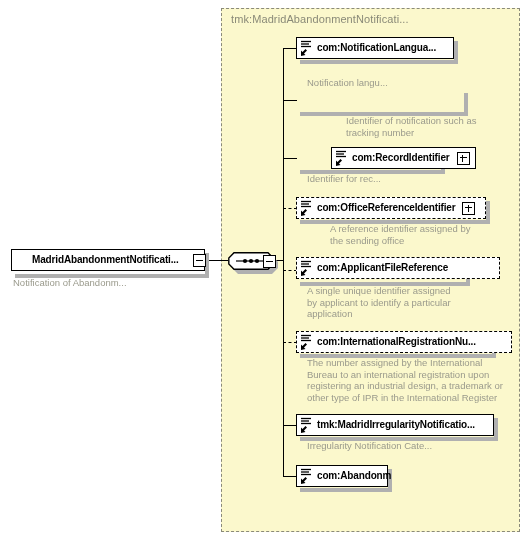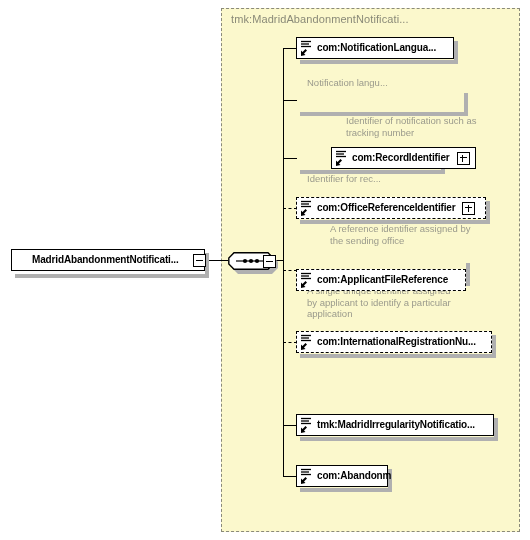--- a/index.html
+++ b/index.html
@@ -133,20 +133,21 @@
   <div class="ct-container"></div>
   <div class="ct-title">tmk:MadridAbandonmentNotificati...</div>
 
   <div class="shadow" id="root-shadow"></div>
   <div class="shadow" id="root-shadow2"></div>
   <div class="node" id="root-node">
     <span class="lbl">MadridAbandonmentNotificati...</span>
   </div>
 
   <div class="minusbox" style="left:193px;top:254px;"></div>
+  <div class="anno" style="left:13px;top:277px;width:190px;">Notification of Abandonm...</div>
 
   <div class="hline" style="left:204px;top:260px;width:24px;"></div>
 
   <svg class="seq-shadow" viewBox="0 0 46 18">
     <polygon points="6,0 40,0 46,6 46,12 40,18 6,18 0,12 0,6" fill="#b0b0b0"></polygon>
   </svg>
   <svg class="seq" viewBox="0 0 46 18">
     <polygon points="6,0.8 40,0.8 45.2,6 45.2,12 40,17.2 6,17.2 0.8,12 0.8,6" fill="#ffffff" stroke="#000" stroke-width="1.4"></polygon>
     <line x1="8" y1="9" x2="38" y2="9" stroke="#000" stroke-width="1.2"></line>
     <circle cx="17" cy="9" r="2.1" fill="#000"></circle>
@@ -207,58 +208,63 @@
     </svg>
     <span class="lbl">com:OfficeReferenceIdentifier</span>
     <span class="plusbox"></span>
   </div>
   <div class="anno" style="left:307px;top:223px;width:185px;margin-left:23px;">A reference identifier assigned by
 the sending office</div>
 
   <div class="hline dash" style="left:283px;top:270px;width:14px;"></div>
   <div class="shadow" style="left:300px;top:282px;width:170px;height:4px;"></div>
   <div class="shadow" style="left:466px;top:263px;width:4px;height:23px;"></div>
-  <div class="node optional" style="left:296px;top:269px;width:170px;">
+  <div class="node optional" style="left:296px;top:257px;width:204px;">
     <svg class="el-icon" viewBox="0 0 13 17">
       <line x1="1" y1="1.5" x2="11" y2="1.5" stroke="#000" stroke-width="1.3"></line>
       <line x1="1" y1="4" x2="9" y2="4" stroke="#000" stroke-width="1.3"></line>
       <line x1="1" y1="6.5" x2="11" y2="6.5" stroke="#000" stroke-width="1.3"></line>
       <path d="M1,16 L1,10.5 L2.5,12 L5.5,9 L7,10.5 L4,13.5 L5.5,15 Z" fill="#000"></path>
     </svg>
     <span class="lbl">com:ApplicantFileReference</span>
   </div>
   <div class="anno" style="left:307px;top:285px;width:185px;">A single unique identifier assigned
 by applicant to identify a particular
 application</div>
 
   <div class="hline dash" style="left:283px;top:342px;width:14px;"></div>
   <div class="shadow" style="left:300px;top:354px;width:196px;height:4px;"></div>
   <div class="shadow" style="left:492px;top:335px;width:4px;height:23px;"></div>
-  <div class="node optional" style="left:296px;top:331px;width:196px;">
+  <div class="node optional" style="left:296px;top:331px;width:216px;">
     <svg class="el-icon" viewBox="0 0 13 17">
       <line x1="1" y1="1.5" x2="11" y2="1.5" stroke="#000" stroke-width="1.3"></line>
       <line x1="1" y1="4" x2="9" y2="4" stroke="#000" stroke-width="1.3"></line>
       <line x1="1" y1="6.5" x2="11" y2="6.5" stroke="#000" stroke-width="1.3"></line>
       <path d="M1,16 L1,10.5 L2.5,12 L5.5,9 L7,10.5 L4,13.5 L5.5,15 Z" fill="#000"></path>
     </svg>
     <span class="lbl">com:InternationalRegistrationNu...</span>
   </div>
+  <div class="anno" style="left:307px;top:357px;width:210px;">The number assigned by the International
+Bureau to an international registration upon
+registering an industrial design, a trademark or
+other type of IPR in the International Register</div>
 
   <div class="hline" style="left:283px;top:425px;width:14px;"></div>
   <div class="shadow" style="left:300px;top:437px;width:198px;height:4px;"></div>
   <div class="shadow" style="left:494px;top:418px;width:4px;height:23px;"></div>
   <div class="node" style="left:296px;top:414px;width:198px;">
     <svg class="el-icon" viewBox="0 0 13 17">
       <line x1="1" y1="1.5" x2="11" y2="1.5" stroke="#000" stroke-width="1.3"></line>
       <line x1="1" y1="4" x2="9" y2="4" stroke="#000" stroke-width="1.3"></line>
       <line x1="1" y1="6.5" x2="11" y2="6.5" stroke="#000" stroke-width="1.3"></line>
       <path d="M1,16 L1,10.5 L2.5,12 L5.5,9 L7,10.5 L4,13.5 L5.5,15 Z" fill="#000"></path>
     </svg>
     <span class="lbl">tmk:MadridIrregularityNotificatio...</span>
   </div>
+  <div class="anno" style="left:307px;top:440px;width:190px;">Irregularity Notification Cate...</div>
 
   <div class="hline" style="left:283px;top:476px;width:14px;"></div>
   <div class="shadow" style="left:300px;top:488px;width:92px;height:4px;"></div>
   <div class="shadow" style="left:388px;top:469px;width:4px;height:23px;"></div>
   <div class="node" style="left:296px;top:465px;width:92px;">
     <svg class="el-icon" viewBox="0 0 13 17">
       <line x1="1" y1="1.5" x2="11" y2="1.5" stroke="#000" stroke-width="1.3"></line>
       <line x1="1" y1="4" x2="9" y2="4" stroke="#000" stroke-width="1.3"></line>
       <line x1="1" y1="6.5" x2="11" y2="6.5" stroke="#000" stroke-width="1.3"></line>
       <path d="M1,16 L1,10.5 L2.5,12 L5.5,9 L7,10.5 L4,13.5 L5.5,15 Z" fill="#000"></path>

